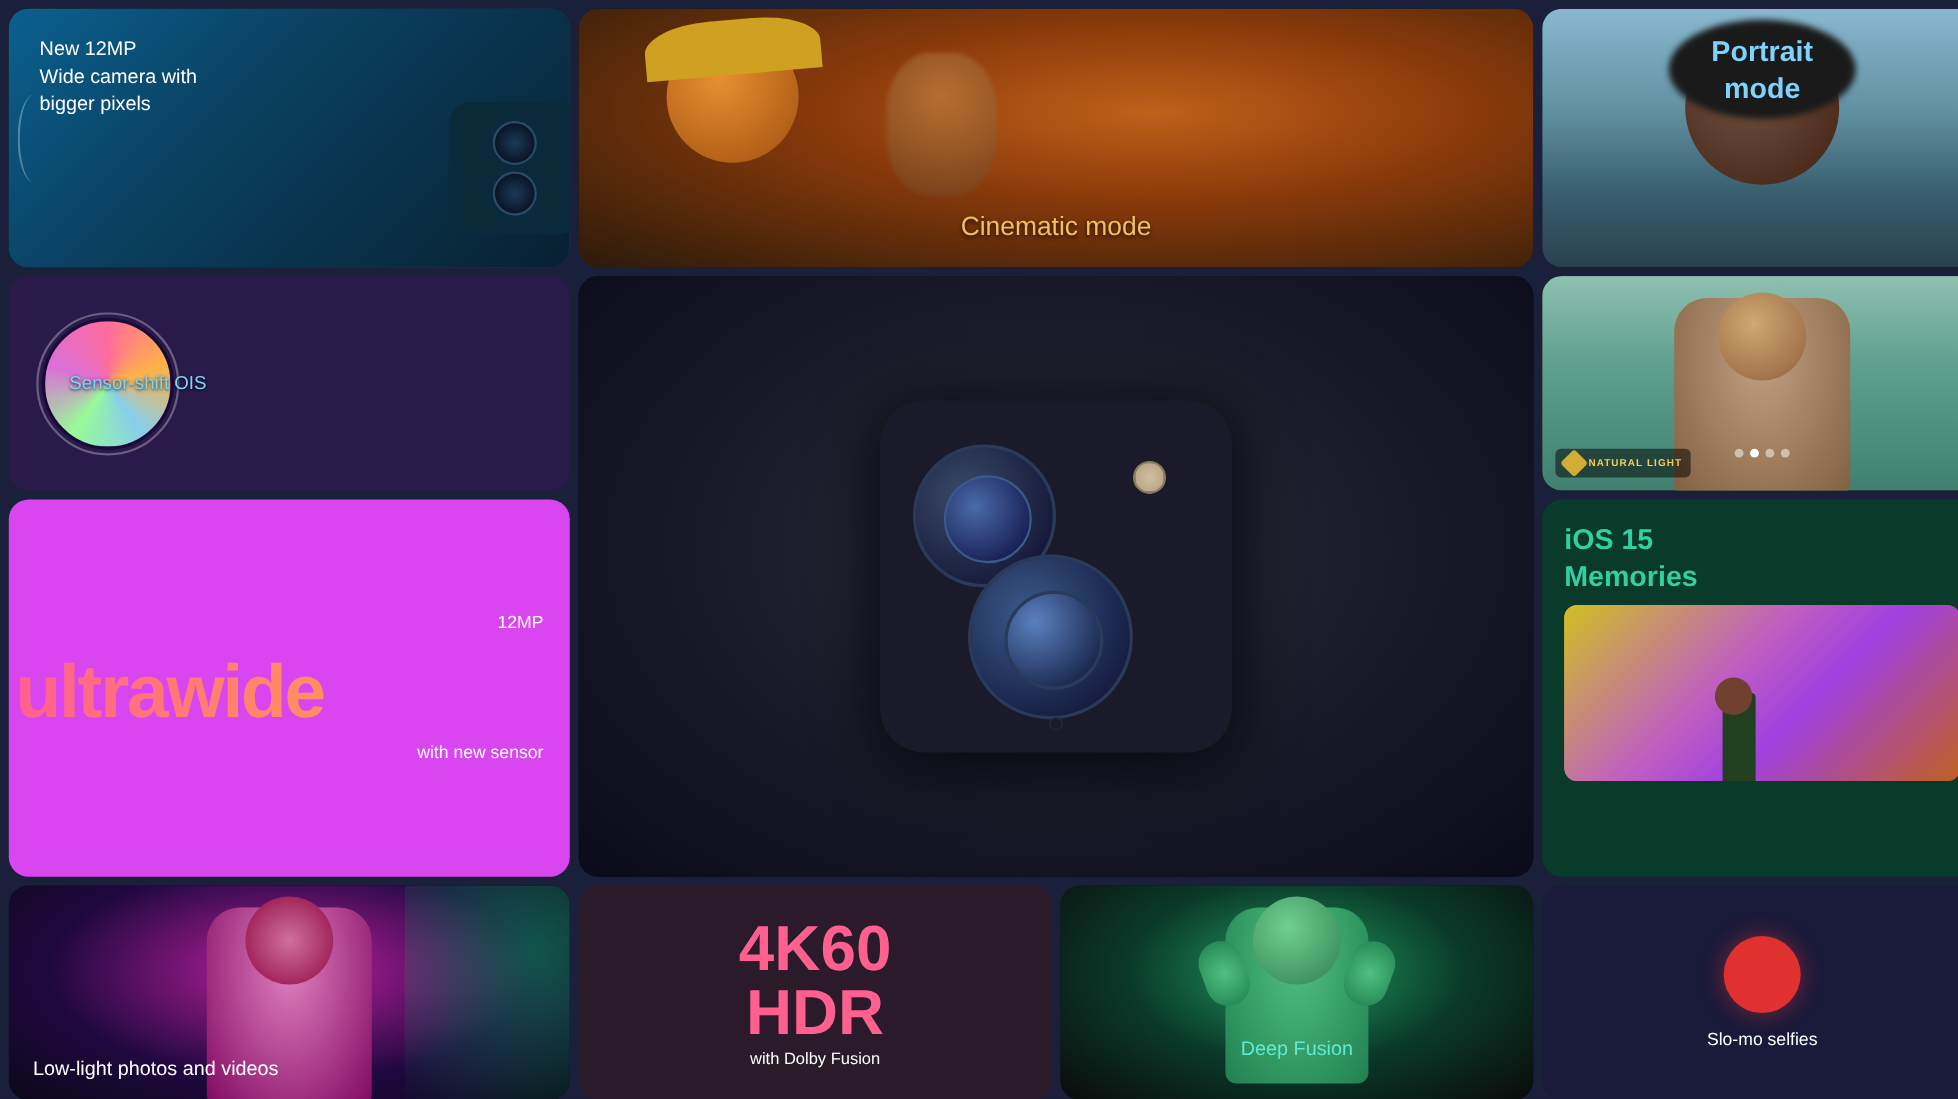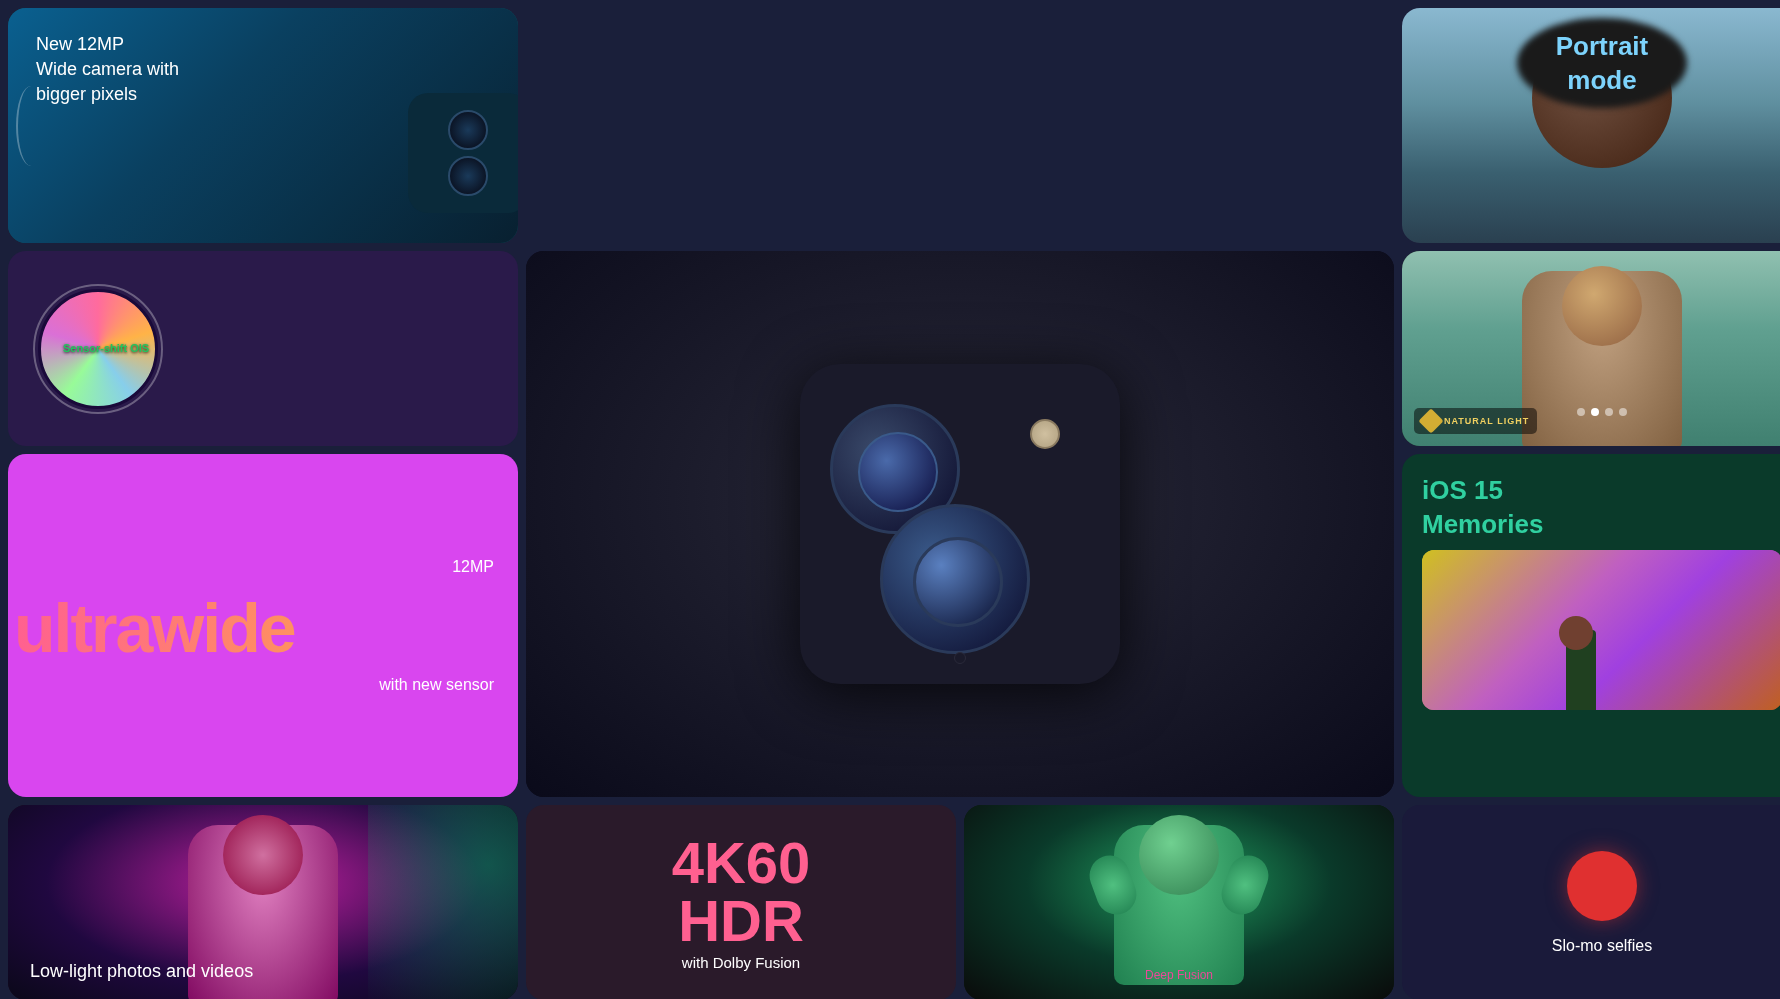--- a/index.html
+++ b/index.html
@@ -119,23 +119,23 @@
       width: 130px;
       height: 130px;
       border-radius: 50%;
       border: 2px solid rgba(255,255,255,0.3);
       position: absolute;
       left: 25px;
       top: 50%;
       transform: translateY(-50%);
     }
     .sensor-label {
-      color: #22c55e;
-      font-size: 11px;
-      font-weight: 700;
+      color: #7dd3fc;
+      font-size: 17px;
+      font-weight: 400;
       position: absolute;
       left: 55px;
       top: 50%;
       transform: translateY(-50%);
       z-index: 3;
       text-align: center;
       line-height: 1.2;
       text-shadow: 0 1px 3px rgba(0,0,0,0.9);
     }
 
@@ -275,25 +275,25 @@
 
     
     .card-deepfusion {
       grid-column: 3;
       grid-row: 5;
       background: #0a1a0a;
       position: relative;
     }
     .card-deepfusion .label {
       position: absolute;
-      bottom: 18px;
+      bottom: 36px;
       left: 50%;
       transform: translateX(-50%);
-      color: #ec4899;
-      font-size: 12px;
+      color: #5eead4;
+      font-size: 18px;
       font-weight: 500;
       white-space: nowrap;
     }
 
     
     .card-slomo {
       grid-column: 4;
       grid-row: 5;
       background: #1a1a3a;
       align-items: center;
@@ -524,20 +524,30 @@
     <div class="phone-shape">
       <div class="phone-camera-bump">
         <div class="phone-cam-1"></div>
         <div class="phone-cam-2"></div>
       </div>
     </div>
 
     <div class="arc-left"></div>
   </div>
 
+  <div class="card card-cinematic">
+    <div class="bg-person-yellow-hat">
+
+      <div style="position:absolute;top:20px;left:80px;width:120px;height:120px;background:radial-gradient(circle at 40% 35%,#e89030,#a05010);border-radius:50 50 30 30%;border-radius:50%;"></div>
+      <div style="position:absolute;top:10px;left:60px;width:160px;height:50px;background:#d0a020;border-radius:60% 60% 0 0 / 80%;transform:rotate(-5deg);"></div>
+
+      <div style="position:absolute;top:40px;left:280px;width:100px;height:130px;background:radial-gradient(circle at 50% 30%,#c08040,#704020);border-radius:40%;filter:blur(2px);opacity:0.7;"></div>
+    </div>
+    <div class="label">Cinematic mode</div>
+  </div>
 
   <div class="card card-portrait-mode">
     <div class="bg-portrait-woman">
 
       <div style="position:absolute;top:20px;left:50%;transform:translateX(-50%);width:140px;height:140px;background:radial-gradient(circle at 40% 40%,#705040,#402010);border-radius:50%;"></div>
       <div style="position:absolute;top:10px;left:50%;transform:translateX(-50%);width:170px;height:90px;background:#1a1a1a;border-radius:50%;filter:blur(3px);"></div>
     </div>
     <div class="label" style="white-space:pre-line;">Portrait
 mode</div>
   </div>

